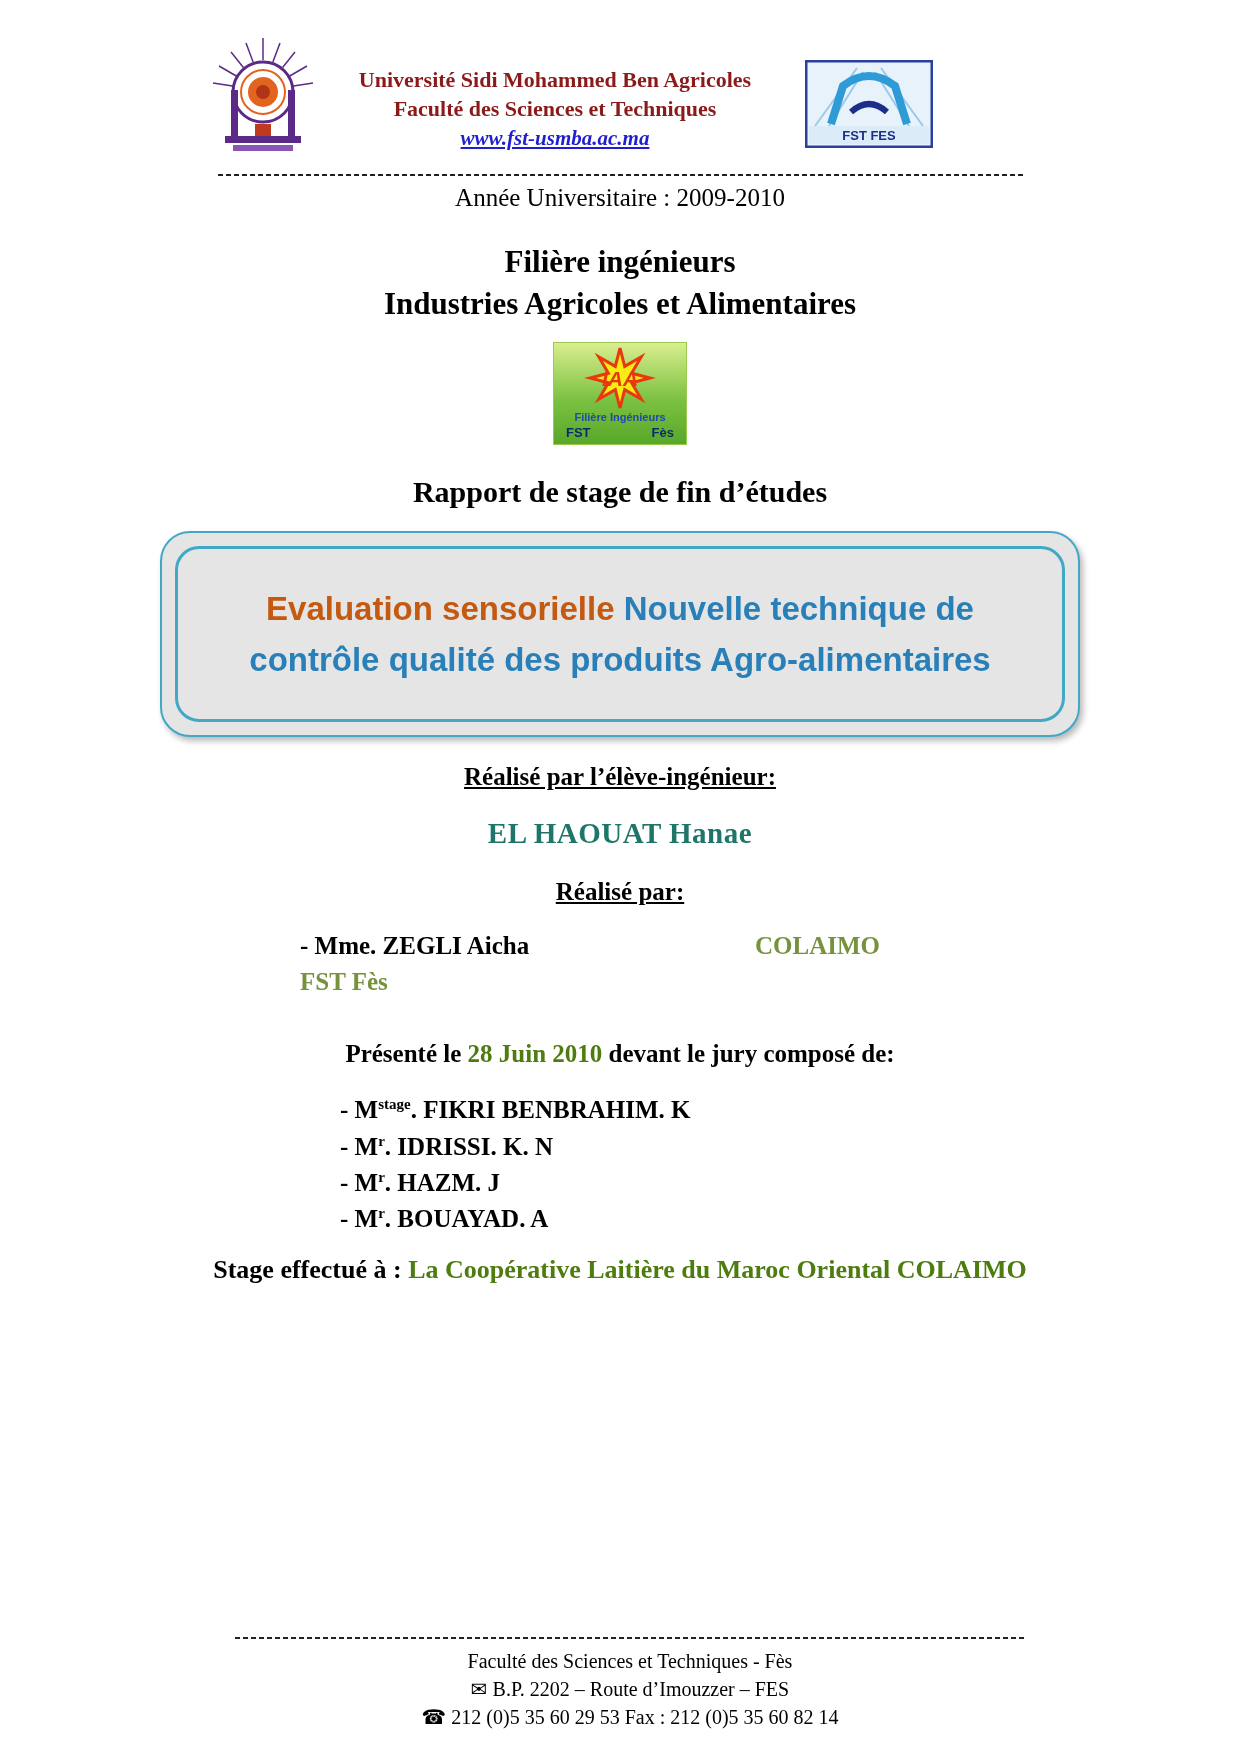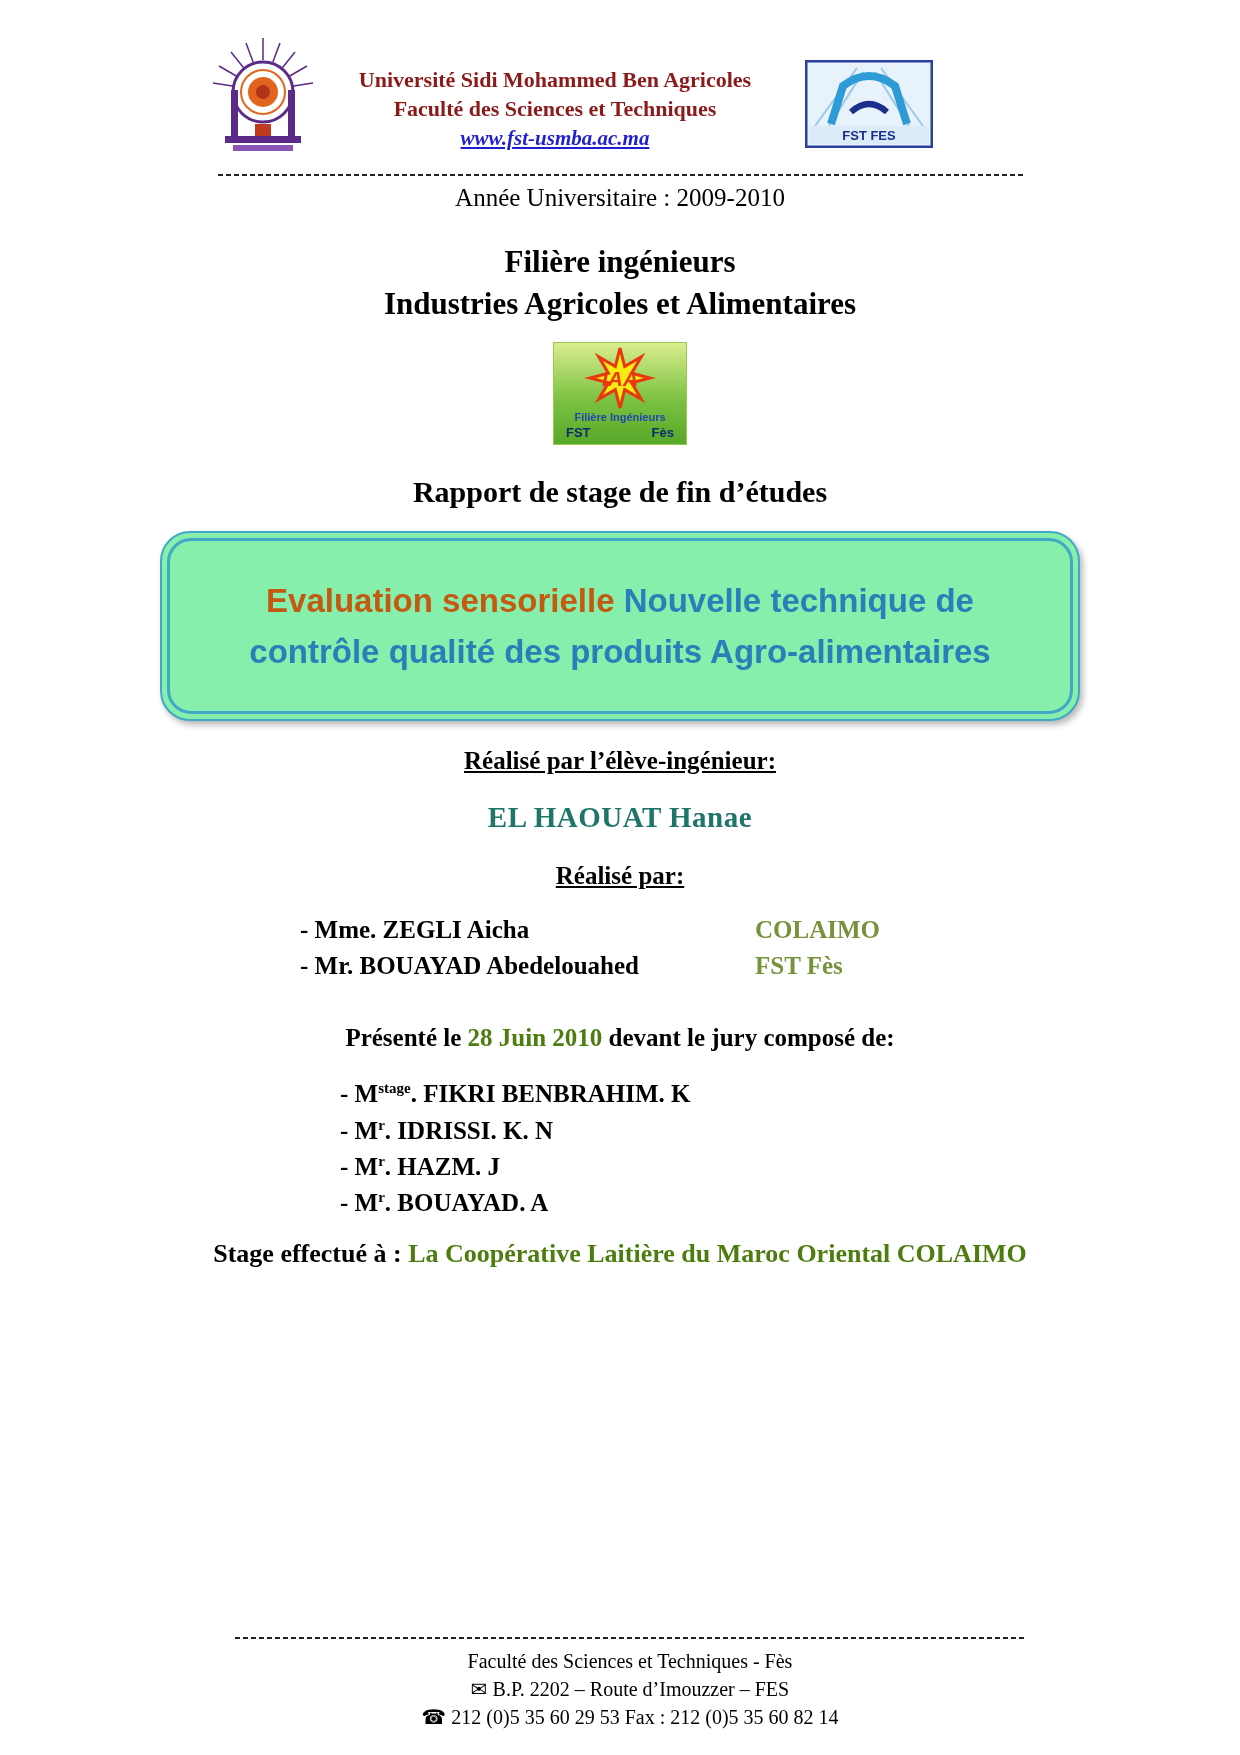--- a/index.html
+++ b/index.html
@@ -36,21 +36,21 @@
   .iaa-sub { font-family:"Liberation Sans", sans-serif; font-size:11px; font-weight:bold;
              color:#1F49B0; text-align:center; margin-top:-4px; }
   .iaa-row { display:flex; justify-content:space-between; padding:2px 12px 0;
              font-family:"Liberation Sans", sans-serif; font-size:13px; font-weight:bold; color:#0E2A6E; }
   .iaa-acr { font-style:italic; font-weight:bold; }
 
   .report-type { text-align:center; font-weight:bold; font-size:30px; margin-top:30px; }
 
   
   .title-box { width:920px; margin:22px auto 0; border:2px solid #41A8C6; border-radius:30px;
-               padding:5px; box-shadow:3px 4px 6px rgba(0,0,0,0.28); background:#86efac; }
+               padding:13px; box-shadow:3px 4px 6px rgba(0,0,0,0.28); background:#e5e5e5; }
   .title-box-inner { border:3px solid #41A8C6; border-radius:24px; padding:34px 28px;
                text-align:center; font-family:"Liberation Sans", sans-serif;
                font-weight:bold; font-size:33px; line-height:1.55; }
   .title-orange { color:#C45911; }
   .title-blue   { color:#2980B9; }
 
   .section-heading { text-align:center; font-weight:bold; font-size:25px;
                      text-decoration:underline; }
   .h-realise { margin-top:26px; }
   .author-name { text-align:center; font-weight:bold; font-size:29px; color:#1E7568;
@@ -164,21 +164,20 @@
   <div class="author-name">EL HAOUAT Hanae</div>
 
   <div class="section-heading h-encadre">Réalisé par:</div>
 
   <div class="supervisors">
     <div class="sup-row">
       <span class="sup-name">- Mme. ZEGLI Aicha</span>
       <span class="sup-aff">COLAIMO</span>
     </div>
     <div class="sup-row">
-      <span class="sup-name">- Mr. BOUAYAD Abedelouahed</span>
       <span class="sup-aff">FST Fès</span>
     </div>
   </div>
 
   <div class="presented">
     <span>Présenté le </span><span class="green">28 Juin 2010</span><span>  devant le jury composé de:</span>
   </div>
 
   <div class="jury-list">
     <div class="jury-row"><span>- M</span><sup>stage</sup><span>. FIKRI BENBRAHIM. K</span></div>

